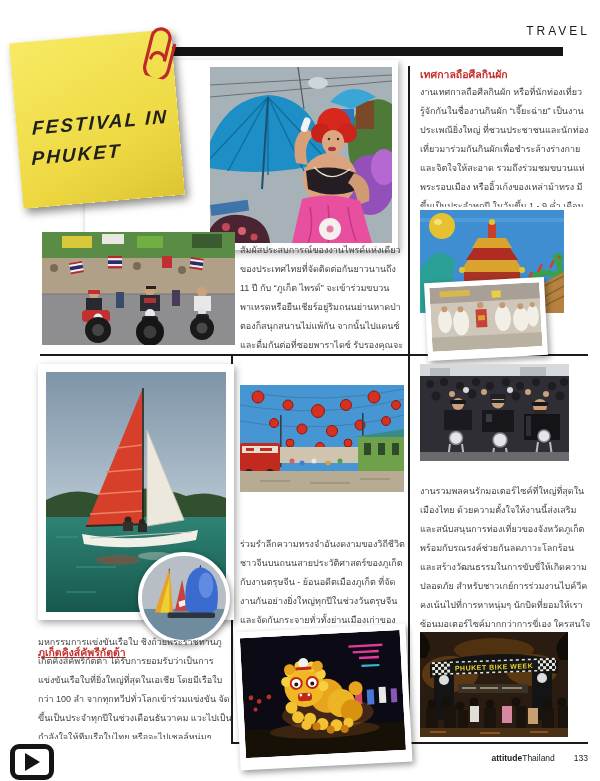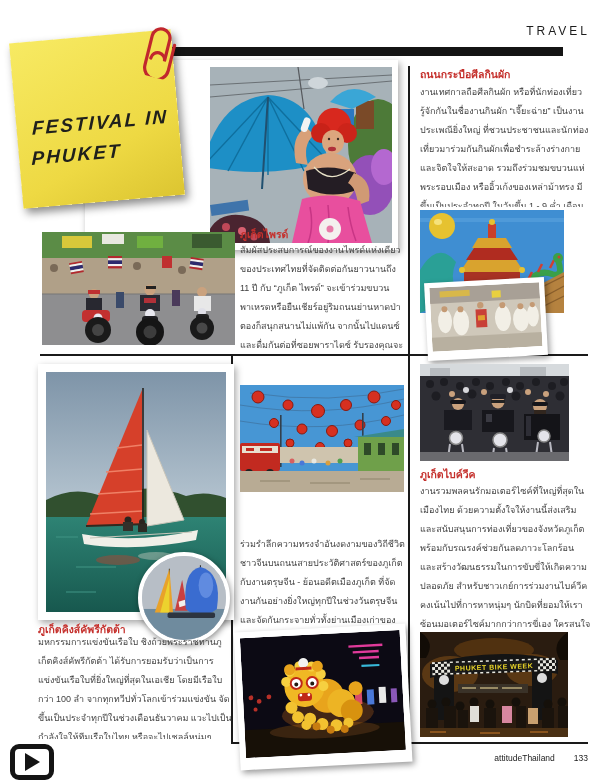--- a/index.html
+++ b/index.html
@@ -40,21 +40,21 @@
     border-radius:50%; border:4px solid #fff; overflow:hidden; box-shadow:1px 2px 6px rgba(0,0,0,.45);
     background:#b7bec6; }
   .circle-inset svg { display:block; width:100%; height:100%; }
 
   .play-button { position:absolute; left:10px; top:744px; width:44px; height:36px;
     border:5px solid #141414; border-radius:9px; background:#fff; }
   .play-icon { position:absolute; left:10px; top:4px; width:0; height:0;
     border-top:9px solid transparent; border-bottom:9px solid transparent; border-left:15px solid #141414; }
 
   .page-footer { position:absolute; top:753px; right:12px; font-size:8.5px; color:#1a1a1a; }
-  .page-footer .bold { font-weight:normal;text-align:center; }
+  .page-footer .bold { font-weight:bold;text-align:center; }
   .page-footer .num { margin-left:19px; }
 </style>
 </head>
 <body>
 
 <div class="page">
 
   <div class="travel-label">TRAVEL</div>
   <div class="top-bar"></div>
 
@@ -111,21 +111,21 @@
       <div>FESTIVAL IN</div>
       <div>PHUKET</div>
     </div>
   </div>
   <div class="paperclip">
     <svg viewBox="0 0 36 56">
       <path d="M11,38 a7,7 0 0 1 14,0 v-22 a9,9 0 0 0 -18,0 v30 a12,12 0 0 0 24,0 V20" fill="none" stroke="#c1272d" stroke-width="3.2" stroke-linecap="round"></path>
     </svg>
   </div>
 
-  <div class="head" style="left:420px; top:68px; width:170px;">ถนนกระบือศีลกินผัก</div>
+  <div class="head" style="left:420px; top:68px; width:170px;">เทศกาลถือศีลกินผัก</div>
   <p class="bodytxt" style="left:420px; top:83px; width:172px; height:124px;">งานเทศกาลถือศีลกินผัก หรือที่นักท่องเที่ยวรู้จักกันในชื่องานกินผัก “เจี๊ยะฉ่าย” เป็นงานประเพณียิ่งใหญ่ ที่ชวนประชาชนและนักท่องเที่ยวมาร่วมกันกินผักเพื่อชำระล้างร่างกายและจิตใจให้สะอาด รวมถึงร่วมชมขบวนแห่พระรอบเมือง หรืออิ้วเก้งของเหล่าม้าทรง มีขึ้นเป็นประจำทุกปี ในวันขึ้น 1 - 9 ค่ำ เดือน 11 ของจีน หรือช่วงเดือนกันยายน - ตุลาคมของทุกปี</p>
 
   <div class="photo" style="left:420px; top:210px; width:144px; height:103px;">
     <svg viewBox="0 0 144 103" preserveAspectRatio="none">
       <rect width="144" height="103" fill="#3f8ed2"></rect>
       <rect y="8" width="144" height="4" fill="#5aa2de" opacity=".6"></rect>
       <path d="M0,60 Q18,30 36,52 Q28,70 40,86 L0,103 Z" fill="#2aa096"></path>
       <circle cx="22" cy="16" r="13" fill="#e6c230"></circle>
       <ellipse cx="18" cy="12" rx="4" ry="3" fill="#f6e27a"></ellipse>
       <rect x="44" y="60" width="56" height="26" fill="#a83224"></rect>
@@ -238,21 +238,20 @@
         <circle cx="160" cy="80" r="4" fill="#e0e0e8"></circle>
           <rect x="154" y="82" width="13" height="7" rx="3" fill="#202020"></rect>
         <circle cx="160" cy="96" r="12" fill="#1a1a1a"></circle>
           <circle cx="160" cy="96" r="5.5" fill="#484848"></circle>
       </g>
       <rect x="74" y="60" width="8" height="16" fill="#3a4a6a"></rect>
       <rect x="130" y="58" width="8" height="16" fill="#4a3a5a"></rect>
     </svg>
   </div>
 
-  <div class="head" style="left:240px; top:228px; width:164px;">ภูเก็ตไพรด์</div>
   <p class="bodytxt" style="left:240px; top:241px; width:166px; height:110px;"><span>สัมผัสประสบการณ์ของงานไพรด์แห่งเดียวของประเทศไทยที่จัดติดต่อกันยาวนานถึง 11 ปี กับ “ภูเก็ต ไพรด์” จะเข้าร่วมขบวนพาเหรดหรือยืนเชียร์อยู่ริมถนนย่านหาดป่าตองก็สนุกสนานไม่แพ้กัน จากนั้นไปแดนซ์และดื่มกันต่อที่ซอยพาราไดซ์ รับรองคุณจะอยากมาอีกทุกปี สำหรับงาน ภูเก็ต ไพรด์ 2013 จะจัดขึ้นในช่วงปลายเดือนเมษายน รายละเอียดเพิ่มเติม</span> <span class="url">www.phuket-pride.org</span></p>
 
   <div class="photo-card-top" style="left:38px; top:364px; width:196px; height:256px;"></div>
   <div class="photo" style="left:46px; top:372px; width:180px; height:240px;">
     <svg viewBox="0 0 180 240" preserveAspectRatio="none">
       <defs>
         <linearGradient id="sky" x1="0" y1="0" x2="0" y2="1">
           <stop offset="0" stop-color="#7e94a8"></stop>
             <stop offset="1" stop-color="#b9c8d3"></stop>
         </linearGradient>
@@ -288,21 +287,21 @@
       <path d="M64,10 L64,60" stroke="#333" stroke-width="1.2"></path>
       <path d="M14,62 L30,14 L34,62 Z" fill="#e8a22a"></path>
       <path d="M20,62 L30,24 L30,62 Z" fill="#ecd22e"></path>
       <path d="M36,60 L44,26 L50,60 Z" fill="#c84040"></path>
       <path d="M40,50 L47,48 L48,54 L41,56 Z" fill="#f2f0ec"></path>
       <path d="M48,58 Q44,16 64,12 Q88,18 82,58 Q64,72 48,58 Z" fill="#3a6cd0"></path>
       <ellipse cx="70" cy="32" rx="8" ry="14" fill="#6a94e4" opacity=".8"></ellipse>
       <rect x="28" y="62" width="52" height="6" rx="2" fill="#2c3440"></rect>
     </svg>
   </div>
-  <div class="head" style="left:38px; top:623px; width:140px;">ภูเก็ตคิงส์คัพรีกัตต้า</div>
+  <div class="head" style="left:38px; top:646px; width:140px;text-decoration:underline;">ภูเก็ตคิงส์คัพรีกัตต้า</div>
   <p class="bodytxt" style="left:38px; top:633px; width:194px; height:106px;"><span>มหกรรมการแข่งขันเรือใบ ชิงถ้วยพระราชทานภูเก็ตคิงส์คัพรีกัตต้า ได้รับการยอมรับว่าเป็นการแข่งขันเรือใบที่ยิ่งใหญ่ที่สุดในเอเชีย โดยมีเรือใบกว่า 100 ลำ จากทุกทวีปทั่วโลกเข้าร่วมแข่งขัน จัดขึ้นเป็นประจำทุกปีในช่วงเดือนธันวาคม แวะไปเป็นกำลังใจให้ทีมเรือใบไทย หรือจะไปเชลล์หนุ่มๆ นักกีฬาก็เพลินพอกัน สำหรับปีนี้เริ่มแข่งขันกันตั้งแต่วันที่ 1 - 8 ธันวาคม รายละเอียดเพิ่มเติม</span> <span class="url">www.kingscup.com</span></p>
 
   <div class="play-button">
     <div class="play-icon"></div>
   </div>
 
   <div class="photo" style="left:240px; top:385px; width:164px; height:107px;">
     <svg viewBox="0 0 164 107" preserveAspectRatio="none">
       <rect width="164" height="107" fill="#4796d4"></rect>
       <path d="M0,20 Q82,34 164,14 M0,36 Q82,50 164,30 M10,8 Q90,20 164,4" stroke="#3a5a78" stroke-width="0.7" opacity=".6" fill="none"></path>
@@ -465,21 +464,20 @@
       </g>
       <g>
         <circle cx="36" cy="74" r="6.5" fill="#e4e4ea" stroke="#888" stroke-width="1.5"></circle>
         <circle cx="80" cy="76" r="7" fill="#e4e4ea" stroke="#888" stroke-width="1.5"></circle>
         <circle cx="124" cy="72" r="6" fill="#e4e4ea" stroke="#888" stroke-width="1.5"></circle>
         <path d="M30,80 L28,94 M42,80 L44,94 M74,84 L72,97 M86,84 L88,97 M118,78 L116,92 M130,78 L132,92" stroke="#b8b8c0" stroke-width="2"></path>
       </g>
       <rect y="88" width="149" height="9" fill="#6a6a6e"></rect>
     </svg>
   </div>
-  <div class="head" style="left:420px; top:468px; width:168px;">ภูเก็ตไบค์วีค</div>
   <p class="bodytxt" style="left:420px; top:482px; width:172px; height:146px;"><span>งานรวมพลคนรักมอเตอร์ไซค์ที่ใหญ่ที่สุดในเมืองไทย ด้วยความตั้งใจให้งานนี้ส่งเสริมและสนับสนุนการท่องเที่ยวของจังหวัดภูเก็ต พร้อมกับรณรงค์ช่วยกันลดภาวะโลกร้อน และสร้างวัฒนธรรมในการขับขี่ให้เกิดความปลอดภัย สำหรับชาวเกย์การร่วมงานไบค์วีคคงเน้นไปที่การหาหนุ่มๆ นักบิดที่ยอมให้เราซ้อนมอเตอร์ไซค์มากกว่าการขี่เอง ใครสนใจก็เตรียมตัวได้ในช่วงเดือนเมษายนของทุกปี รายละเอียดเพิ่มเติม</span> <span class="url">www.phuketbikeweek.com</span></p>
 
   <div class="photo" style="left:420px; top:632px; width:148px; height:105px;">
     <svg viewBox="0 0 148 105" preserveAspectRatio="none">
       <defs>
         <pattern id="chk" width="6" height="6" patternUnits="userSpaceOnUse">
           <rect width="6" height="6" fill="#e8e8e0"></rect>
           <rect width="3" height="3" fill="#141414"></rect>
             <rect x="3" y="3" width="3" height="3" fill="#141414"></rect>
         </pattern>

